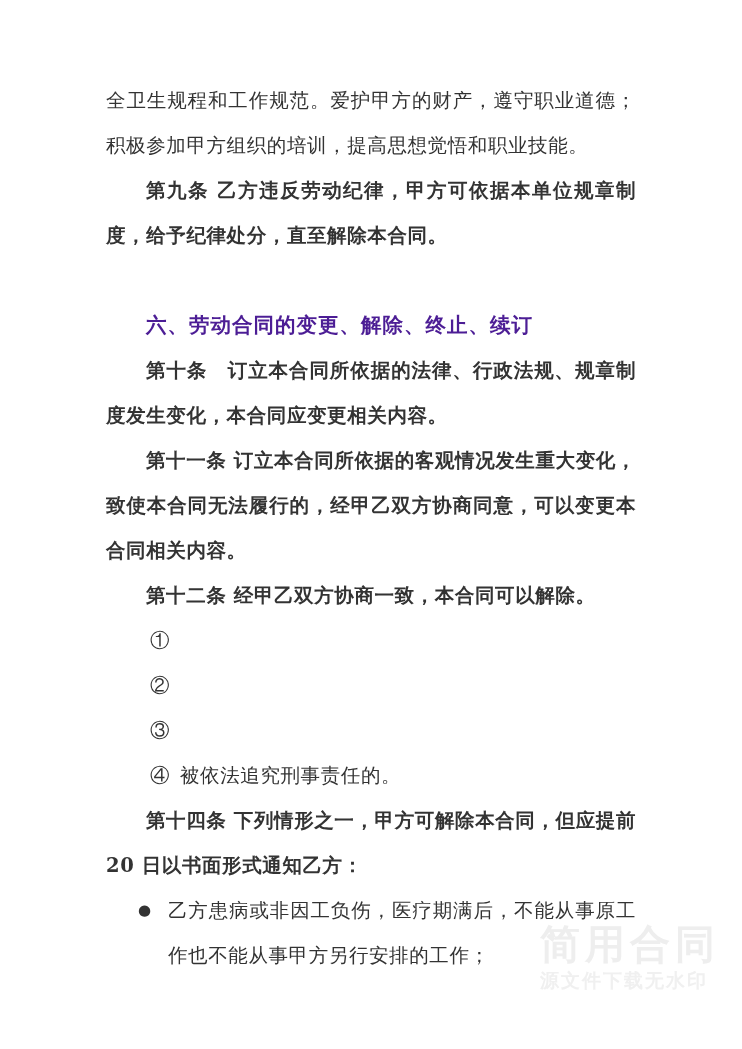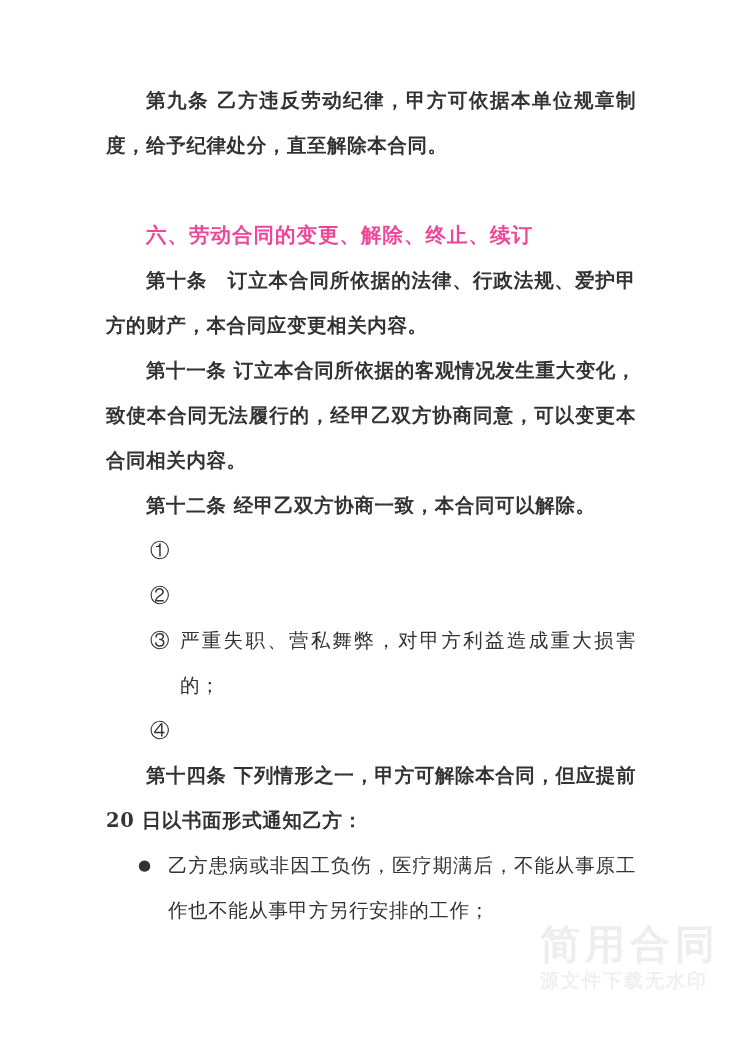--- a/index.html
+++ b/index.html
@@ -52,21 +52,21 @@
   }
 
   
   .heading {
     font-size: 20.5px;
     line-height: 45px;
     font-weight: bold;
     letter-spacing: 1px;
     text-indent: 40px;
     margin: 0;
-    color: #ec4899;
+    color: #4c1d95;
   }
 
   .gap-before-heading {
     height: 45px;
   }
 
   
   .list-row {
     display: flex;
     align-items: flex-start;
@@ -122,49 +122,50 @@
     margin-top: 2px;
   }
 </style>
 </head>
 <body>
 
 <div id="page">
 
   <div id="content">
 
+    <p class="para noindent">全卫生规程和工作规范。爱护甲方的财产，遵守职业道德；积极参加甲方组织的培训，提高思想觉悟和职业技能。</p>
 
     <p class="para indent">第九条 乙方违反劳动纪律，甲方可依据本单位规章制度，给予纪律处分，直至解除本合同。</p>
 
     <div class="gap-before-heading"></div>
 
     <h2 class="heading">六、劳动合同的变更、解除、终止、续订</h2>
 
-    <p class="para indent">第十条　订立本合同所依据的法律、行政法规、爱护甲方的财产，本合同应变更相关内容。</p>
+    <p class="para indent">第十条　订立本合同所依据的法律、行政法规、规章制度发生变化，本合同应变更相关内容。</p>
 
     <p class="para indent">第十一条 订立本合同所依据的客观情况发生重大变化，致使本合同无法履行的，经甲乙双方协商同意，可以变更本合同相关内容。</p>
 
     <p class="para indent">第十二条 经甲乙双方协商一致，本合同可以解除。</p>
 
 
     <div class="list-row">
       <span class="marker">①</span>
     </div>
 
     <div class="list-row">
       <span class="marker">②</span>
     </div>
 
     <div class="list-row">
       <span class="marker">③</span>
-      <span class="item-text">严重失职、营私舞弊，对甲方利益造成重大损害的；</span>
     </div>
 
     <div class="list-row">
       <span class="marker">④</span>
+      <span class="item-text">被依法追究刑事责任的。</span>
     </div>
 
     <p class="para indent">第十四条 下列情形之一，甲方可解除本合同，但应提前 20 日以书面形式通知乙方：</p>
 
     <div class="list-row">
       <span class="marker bullet">●</span>
       <span class="item-text">乙方患病或非因工负伤，医疗期满后，不能从事原工作也不能从事甲方另行安排的工作；</span>
     </div>
 
   </div>

